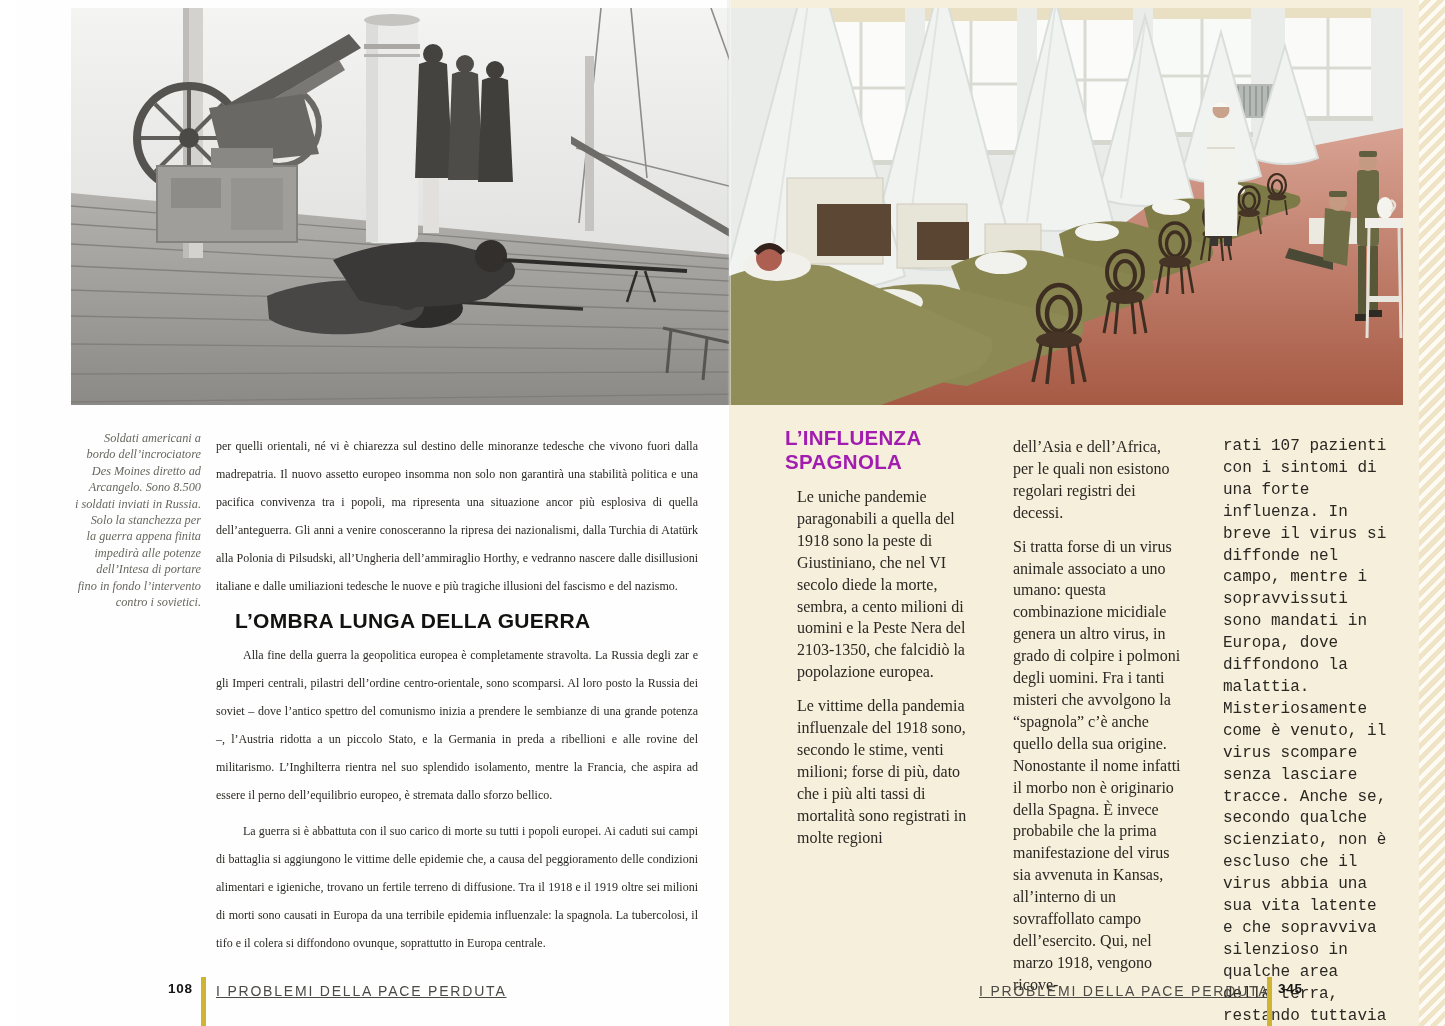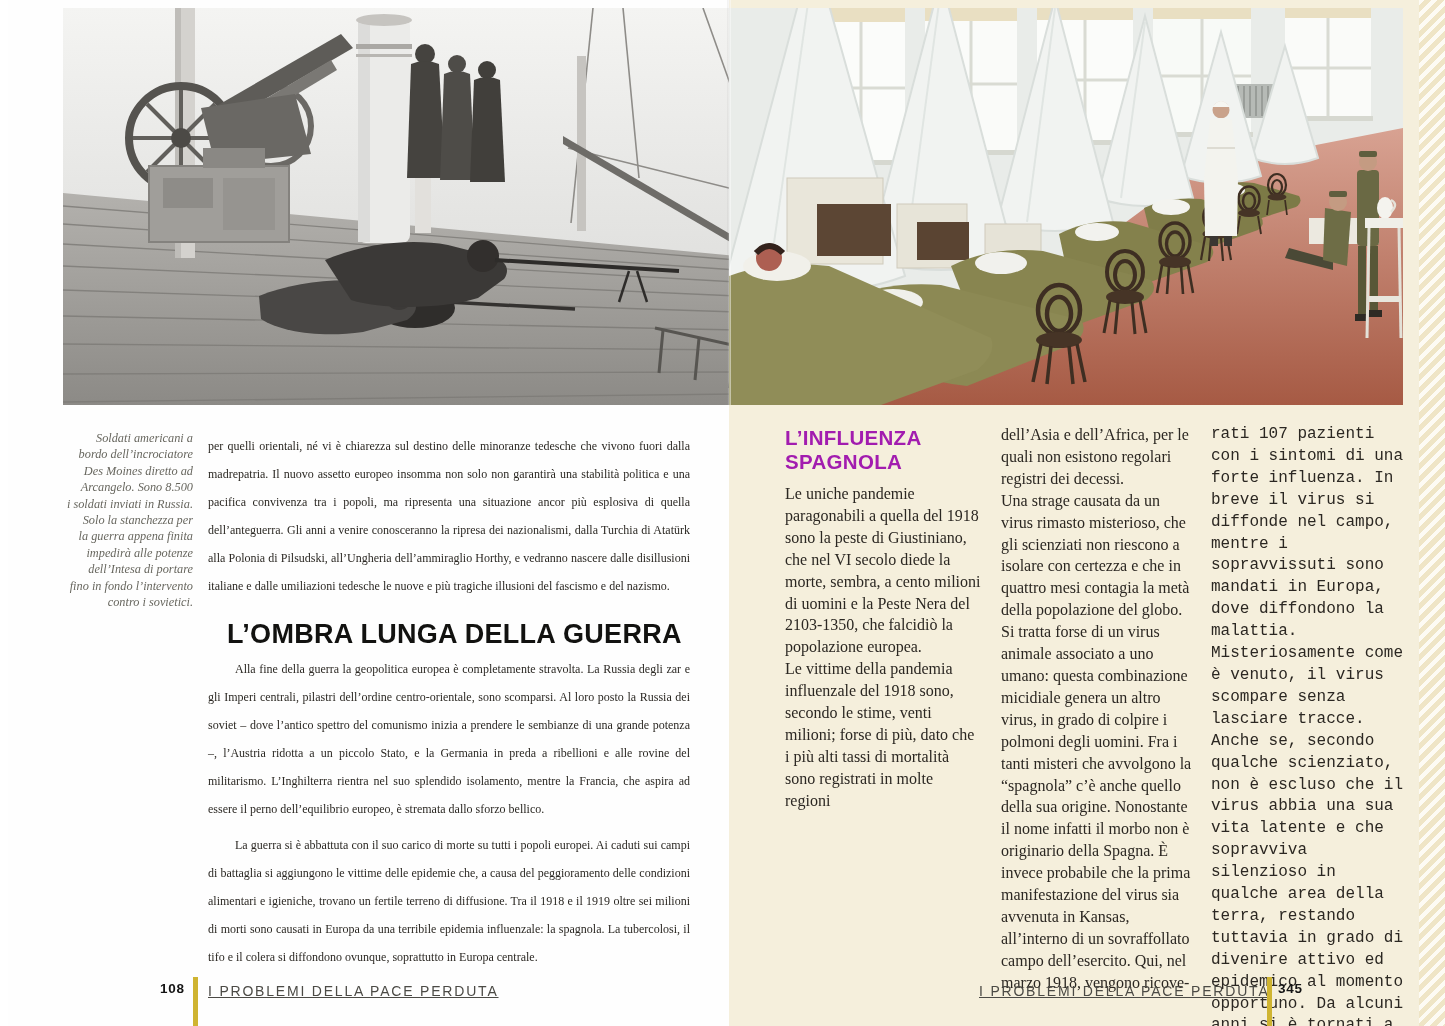--- a/index.html
+++ b/index.html
@@ -1,39 +1,39 @@
 <!DOCTYPE html>
 <html><head>
 <meta charset="utf-8">
 <style>
   html,body{margin:0;padding:0;background:#ffffff;}
   .spread{position:relative;width:1445px;height:1026px;overflow:hidden;font-family:"Liberation Serif",serif;}
   .page{position:absolute;top:0;height:1026px;}
-  .page-left{left:8px;width:728px;background:#fefefe;}
+  .page-left{left:16px;width:728px;background:#fefefe;}
   .page-right{left:729px;width:716px;background:#f5efdc;}
   .photo{position:absolute;top:8px;width:674px;height:397px;display:block;}
   .photo-left{left:55px;}
   .photo-right{left:0;}
   .photo svg{width:100%;height:100%;display:block;}
   .gutter{position:absolute;left:727px;top:0;width:4px;height:405px;background:linear-gradient(90deg,rgba(0,0,0,.05),rgba(255,255,255,.55));z-index:3;}
   .deckle{position:absolute;right:0;top:0;width:26px;height:1026px;z-index:4;
     background:repeating-linear-gradient(135deg,#fdfbf4 0 4px,#efe5c6 4px 9px);}
   
   .caption{position:absolute;left:55px;width:130px;text-align:right;font-style:italic;
     font-size:12.3px;line-height:16.4px;color:#68675f;}
   .caption-top{top:430px;}
   .caption-bottom{top:846px;}
   .main-col{position:absolute;left:192px;top:424px;width:498px;color:#2b2823;}
   .main-col p{margin:8px;font-size:12px;line-height:28px;text-align:justify;}
   .main-col p.indent{text-indent:27px;}
-  .main-col h2{margin:22px 0 7px 27px;font-family:"Liberation Sans",sans-serif;font-weight:bold;
-    font-size:27px;line-height:25px;letter-spacing:.3px;color:#121210;}
+  .main-col h2{margin:8px 0 7px 27px;font-family:"Liberation Sans",sans-serif;font-weight:bold;
+    font-size:21px;line-height:25px;letter-spacing:.3px;color:#121210;}
   
   .col{position:absolute;top:424px;color:#2b2722;}
-  .col p{margin:0;font-size:16px;line-height:21.9px;text-align:left;}
+  .col p{margin:12px;font-size:16px;line-height:21.9px;text-align:left;}
   .col h3{margin:2px 0 9px 0;font-family:"Liberation Sans",sans-serif;font-weight:bold;
     font-size:20.5px;line-height:24px;letter-spacing:.3px;color:#a21caf;}
   .col-1{left:56px;width:196px;}
   .col-2{left:272px;width:194px;}
   .col-3{left:482px;width:194px;font-family:Liberation Mono, monospace;}
   
   .pagenum{position:absolute;font-family:"Liberation Sans",sans-serif;font-weight:bold;
     font-size:13.5px;letter-spacing:.8px;color:#141414;}
   .rule{position:absolute;width:5px;height:49px;background:#cfb431;}
   .running{position:absolute;font-family:"Liberation Sans",sans-serif;font-size:14px;
@@ -356,21 +356,20 @@
       </svg>
     </div>
 
     <div class="col col-1">
       <h3>L’INFLUENZA SPAGNOLA</h3>
       <p>Le uniche pandemie paragonabili a quella del 1918 sono la peste di Giustiniano, che nel VI secolo diede la morte, sembra, a cento milioni di uomini e la Peste Nera del 2103-1350, che falcidiò la popolazione europea.</p>
       <p>Le vittime della pandemia influenzale del 1918 sono, secondo le stime, venti milioni; forse di più, dato che i più alti tassi di mortalità sono registrati in molte regioni</p>
     </div>
     <div class="col col-2">
       <p>dell’Asia e dell’Africa, per le quali non esistono regolari registri dei decessi.</p>
-      <p>Una strage causata da un virus rimasto misterioso, che gli scienziati non riescono a isolare con certezza e che in quattro mesi contagia la metà della popolazione del globo.</p>
       <p>Si tratta forse di un virus animale associato a uno umano: questa combinazione micidiale genera un altro virus, in grado di colpire i polmoni degli uomini. Fra i tanti misteri che avvolgono la “spagnola” c’è anche quello della sua origine. Nonostante il nome infatti il morbo non è originario della Spagna. È invece probabile che la prima manifestazione del virus sia avvenuta in Kansas, all’interno di un sovraffollato campo dell’esercito. Qui, nel marzo 1918, vengono ricove-</p>
     </div>
     <div class="col col-3">
       <p>rati 107 pazienti con i sintomi di una forte influenza. In breve il virus si diffonde nel campo, mentre i sopravvissuti sono mandati in Europa, dove diffondono la malattia. Misteriosamente come è venuto, il virus scompare senza lasciare tracce. Anche se, secondo qualche scienziato, non è escluso che il virus abbia una sua vita latente e che sopravviva silenzioso in qualche area della terra, restando tuttavia in grado di divenire attivo ed epidemico al momento opportuno. Da alcuni anni si è tornati a studiare la “spagnola” grazie al ritrovamento in Norvegia dei cadaveri di sei vittime dell’influenza sepolti oltre il Circolo polare: preservata dal freddo, la struttura molecolare del virus potrebbe finalmente essere compresa.</p>
     </div>
 
     <div>
       <span class="running run-right">I PROBLEMI DELLA PACE PERDUTA</span>
       <span class="rule rule-right"></span>
       <span class="pagenum pn-right">345</span>

